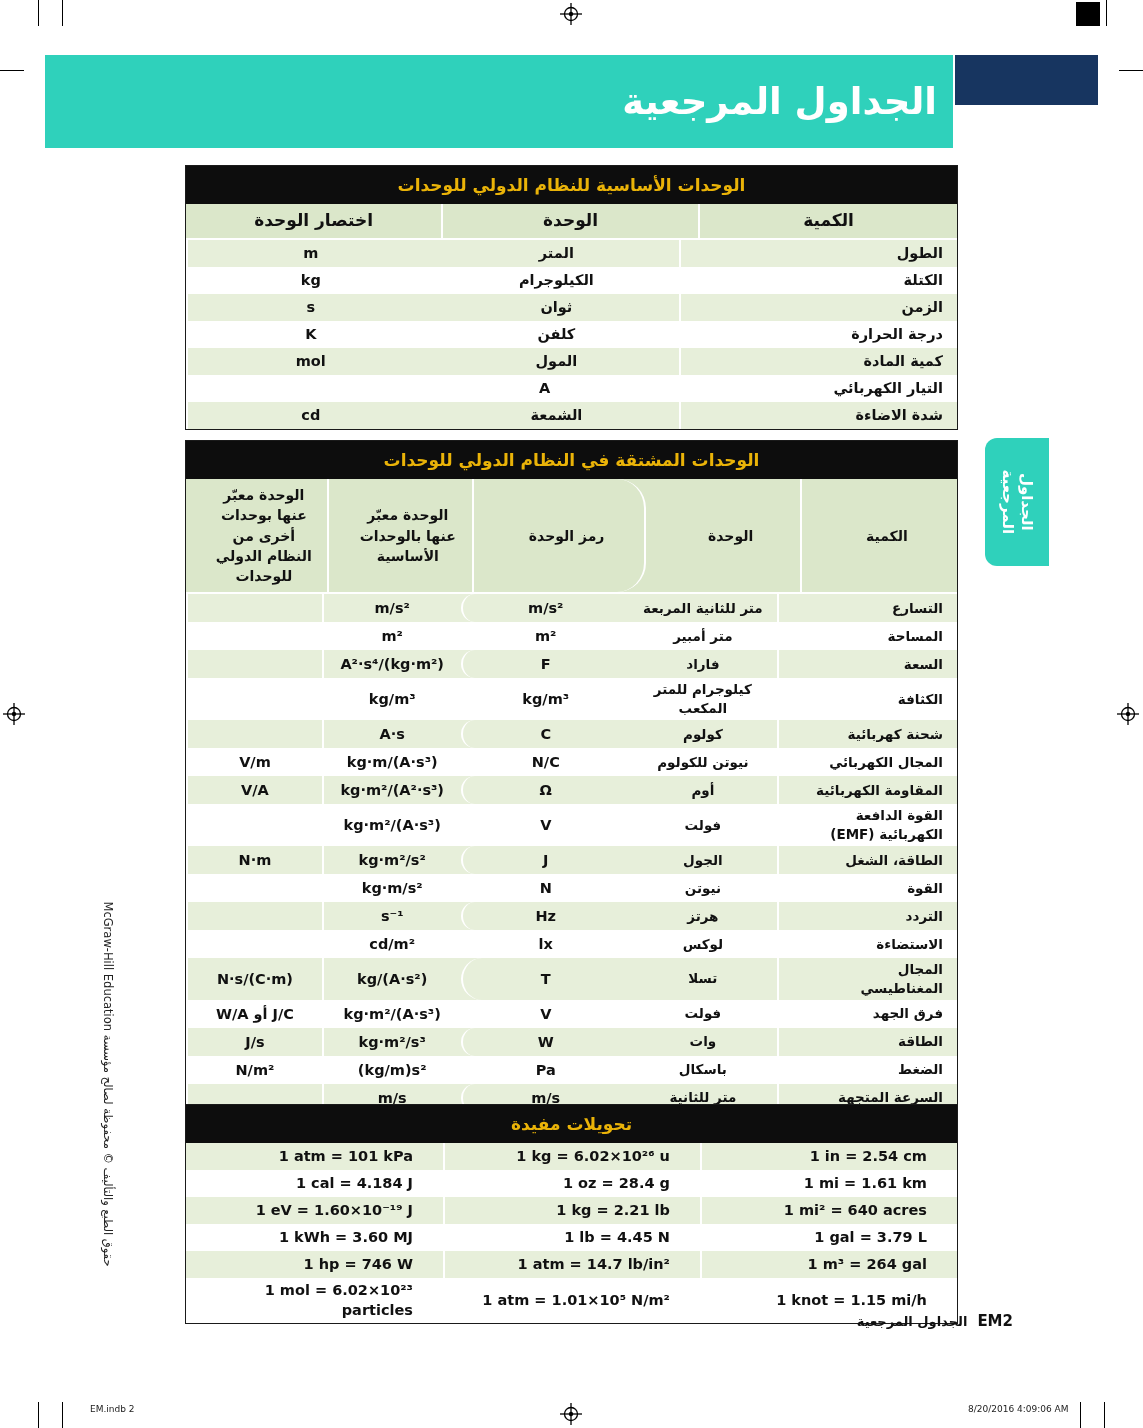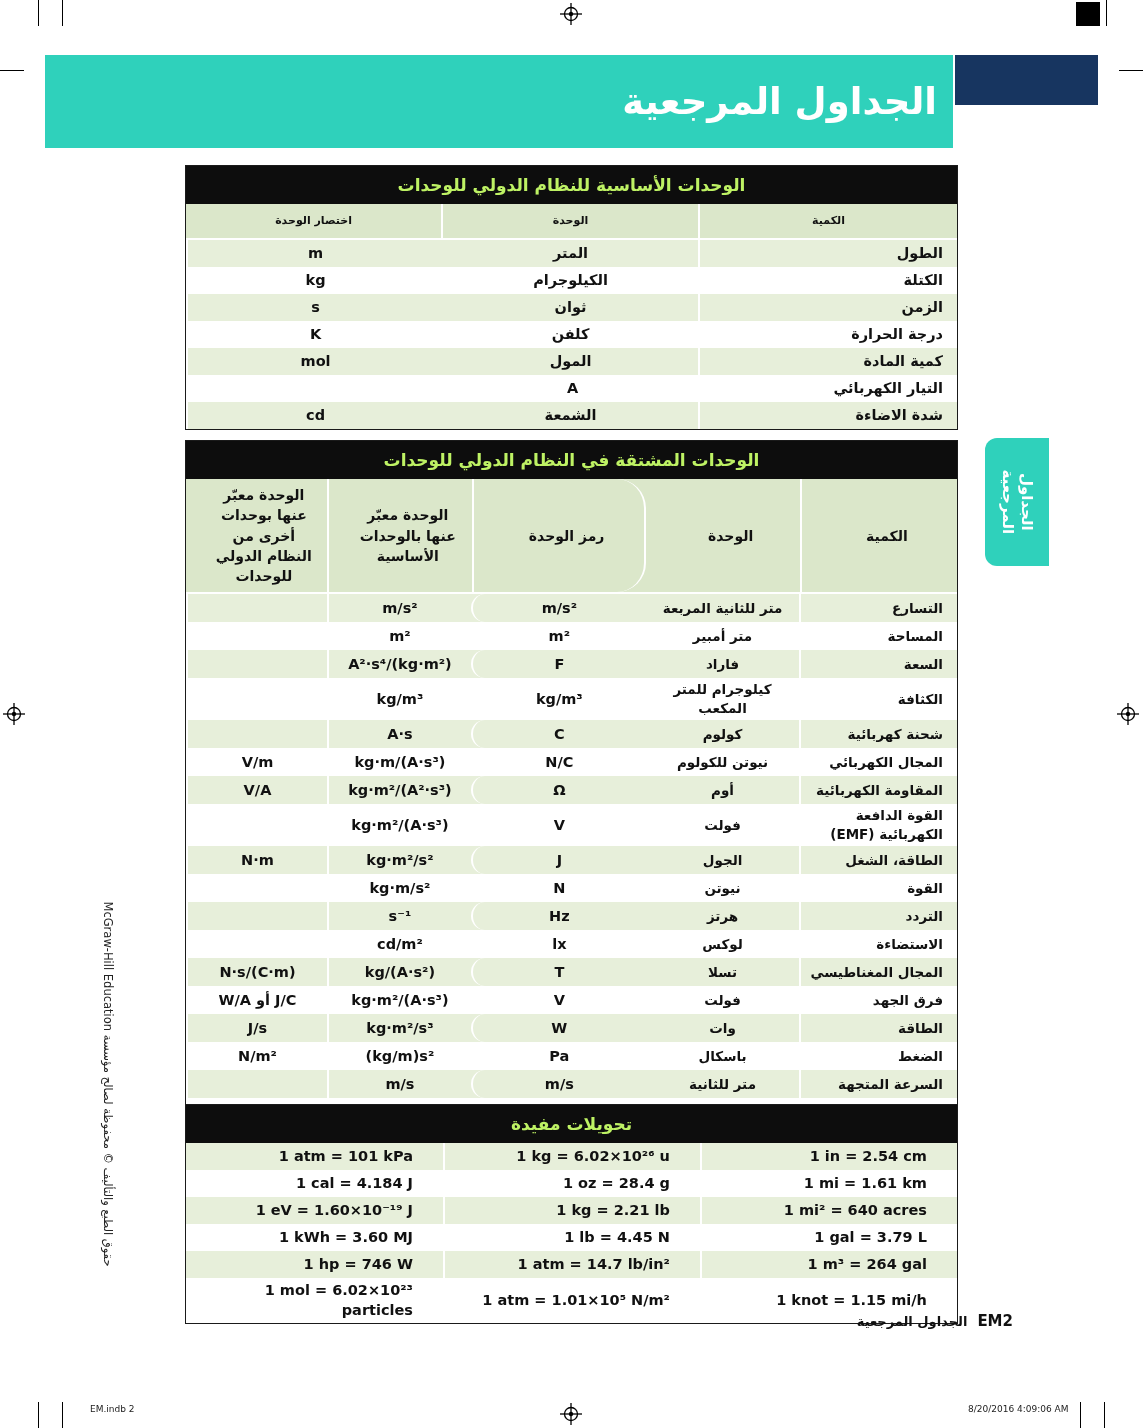--- a/index.html
+++ b/index.html
@@ -27,33 +27,33 @@
   .tab{left:985px;top:438px;width:64px;height:128px;background:#2fd1bb;
     border-radius:12px 0 0 12px;display:flex;align-items:center;justify-content:center;}
   .tab-text{transform:rotate(90deg);width:92px;text-align:center;color:#fff;
     font-weight:bold;font-size:15px;line-height:1.25;}
 
   
   .tbl{left:185px;width:773px;background:#fff;border:1px solid #1a1a1a;box-sizing:border-box;}
   .t1{top:165px;}
   .t2{top:440px;}
   .t3{top:1104px;}
-  .tbar{background:#0d0d0d;color:#bef264;font-weight:bold;font-size:17px;
+  .tbar{background:#0d0d0d;color:#eab308;font-weight:bold;font-size:17px;
     text-align:center;height:38px;line-height:38px;}
   .trow{display:flex;}
   .shade{background:#e7efda;}
   .thead{background:#dbe7ca;font-weight:bold;border-bottom:2px solid #fff;}
   .cell{display:flex;align-items:center;justify-content:center;box-sizing:border-box;
     padding:2px 6px;font-size:13.5px;font-weight:600;text-align:center;line-height:1.4;}
   .cell + .cell{border-inline-start:2px solid #fff;}
-  .q{justify-content:flex-start;padding-inline-start:14px;text-align:start;}
+  .q{justify-content:flex-start;padding-inline-start:14px;text-align:start;margin-left:28px;}
   .ltr{direction:ltr;font-size:14.5px;}
 
   .t1 .cell{min-height:27px;width:33.33%;font-size:14.5px;}
-  .t1 .thead .cell{min-height:34px;font-size:11px;}
+  .t1 .thead .cell{min-height:34px;font-size:17px;}
 
   .t2 .cell{min-height:28px;}
   .t2 .c1{width:160px;}
   .t2 .c2{width:160px;}
   .t2 .c3{width:180px;border-radius:29px;}
   .t2 .c4{width:148px;}
   .t2 .c5{width:145px;}
   .t2 .thead .cell{min-height:90px;font-size:14px;padding:6px 12px;line-height:1.45;margin-left:15px;}
 
   .t3 .cell{width:33.33%;min-height:27px;justify-content:flex-end;direction:ltr;

